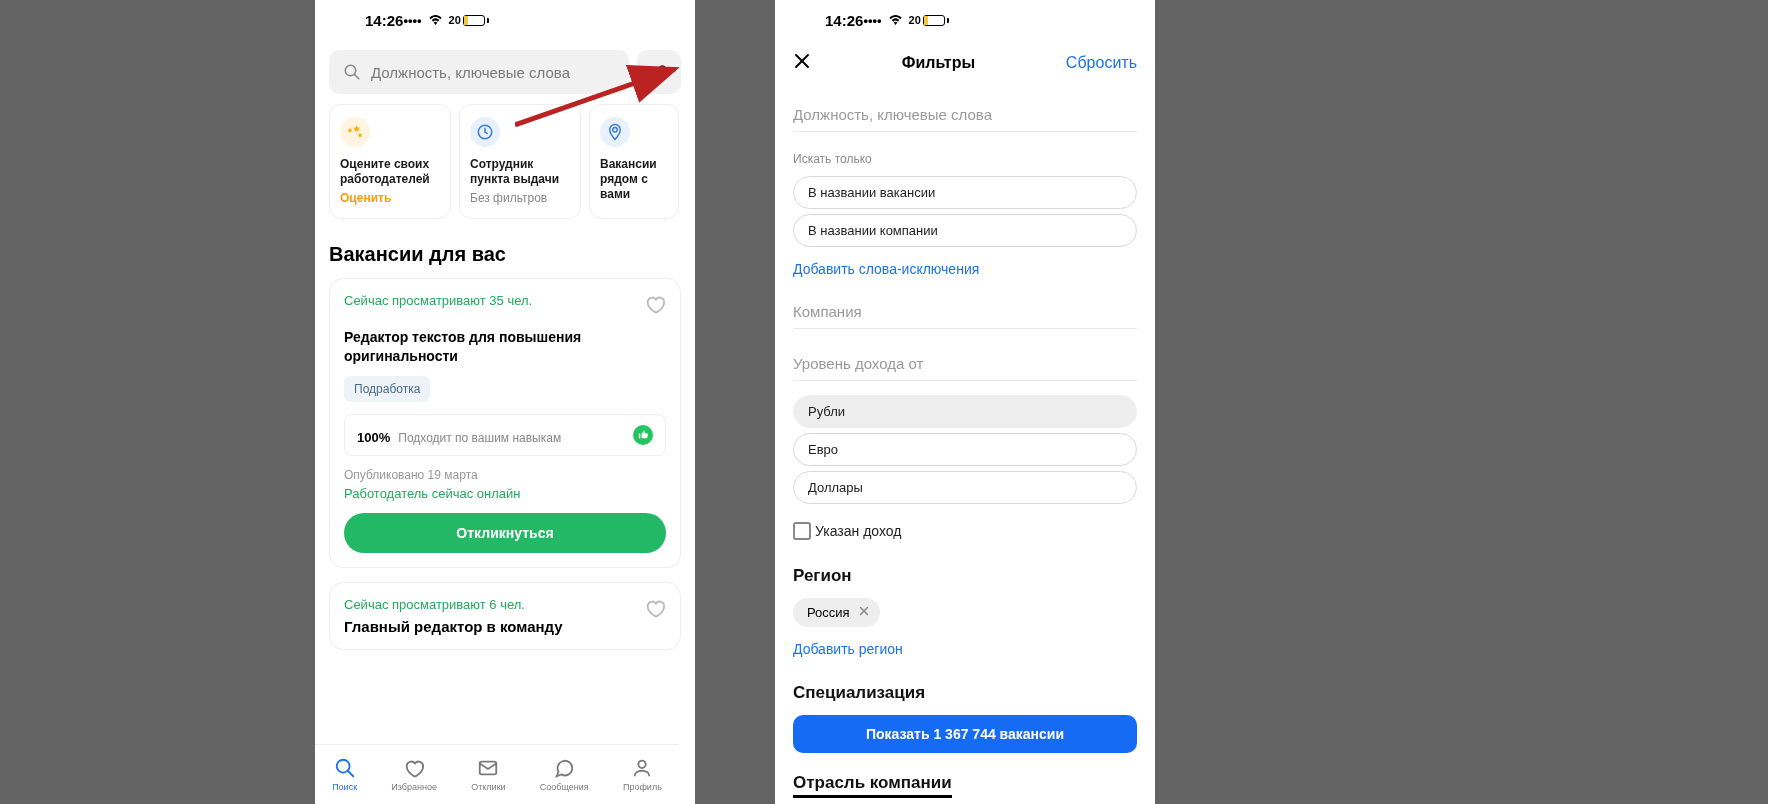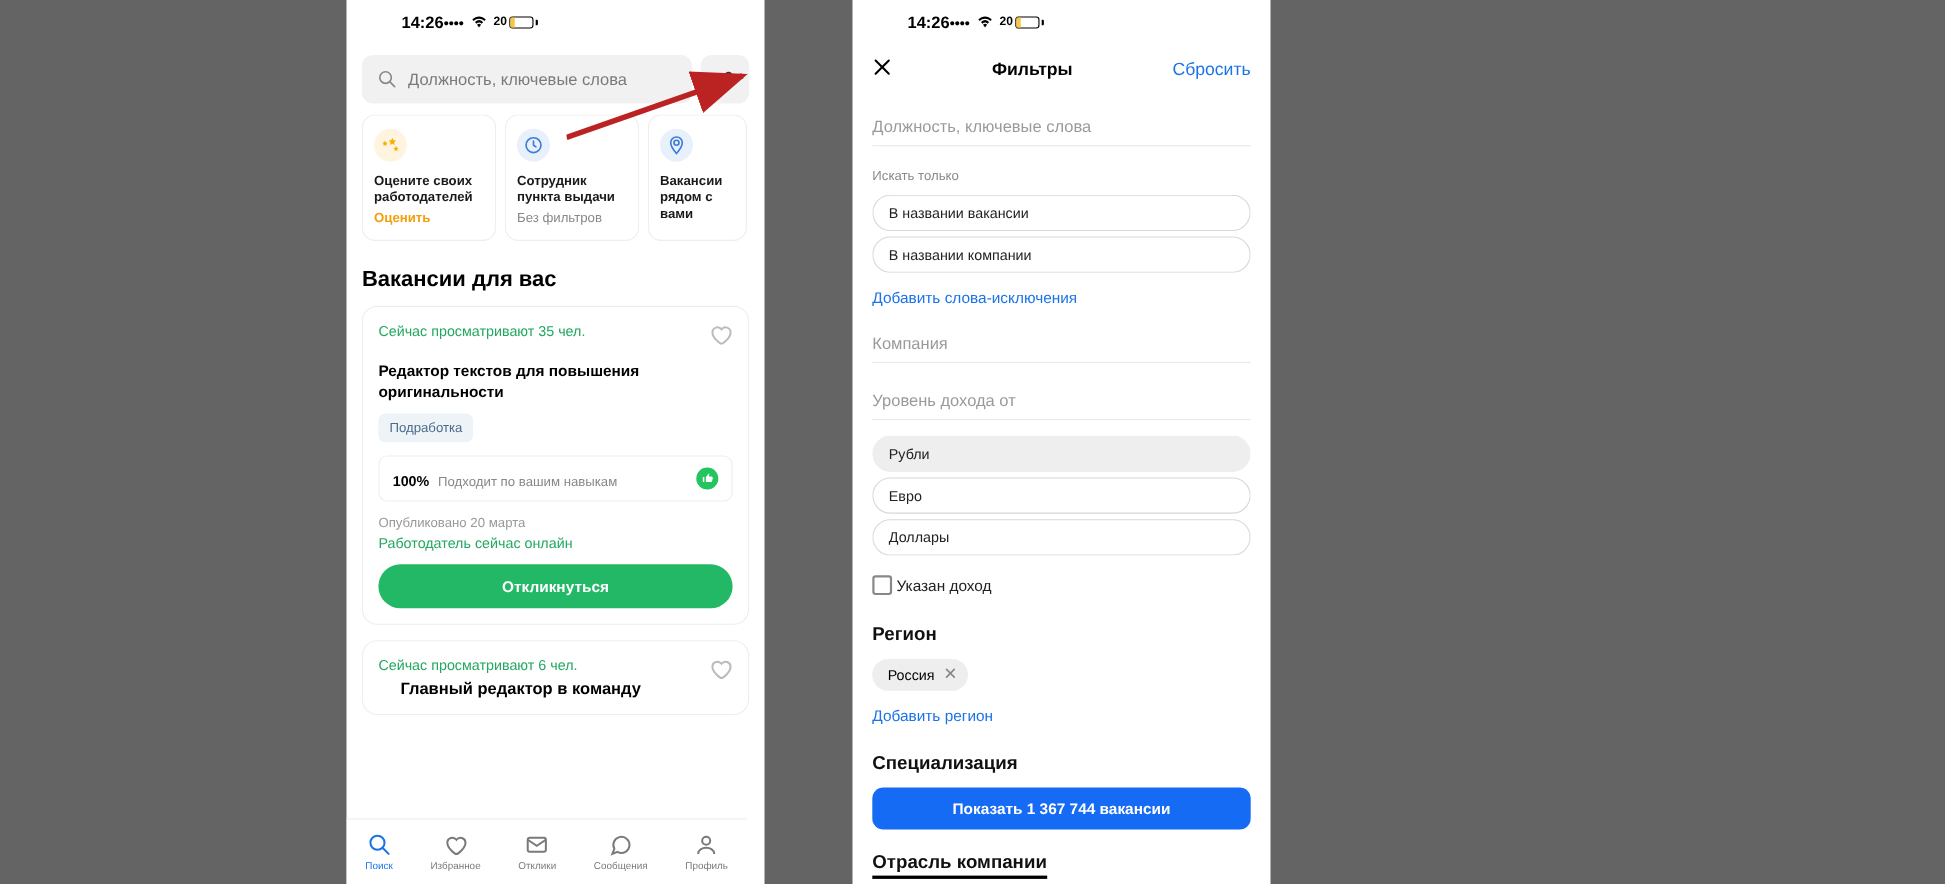--- a/index.html
+++ b/index.html
@@ -164,33 +164,33 @@
     <span class="tag">Подработка</span>
     <div class="skillbox">
       <span class="pct">100%</span>
       <span class="txt">Подходит по вашим навыкам</span>
       <span class="badge">
         <svg width="11" height="11" viewBox="0 0 24 24">
             <path d="M2 20h3V10H2v10zm19-9a2 2 0 00-2-2h-5l1-4V4a1 1 0 00-1-1l-6 7v10h10a2 2 0 002-1l2-7v-1z" fill="#fff"></path>
           </svg>
       </span>
     </div>
-    <div class="pub">Опубликовано 20 марта</div>
+    <div class="pub">Опубликовано 19 марта</div>
     <div class="online">Работодатель сейчас онлайн</div>
     <button class="apply-btn">Откликнуться</button>
   </div>
 
   <div class="vcard2">
     <div class="watching" style="color:#22a860; font-size:13px;">Сейчас просматривают 6 чел.</div>
     <div style="position:absolute; top:14px; right:14px;">
       <svg width="22" height="22" viewBox="0 0 24 24">
           <path d="M12 21s-8-5.3-8-11a5 5 0 019-3 5 5 0 019 3c0 5.7-8 11-8 11z" fill="none" stroke="#bbb" stroke-width="2"></path>
         </svg>
     </div>
-    <div class="vtitle" style="font-weight:600; font-size:15px; margin-top:6px;margin-left:20px;">Главный редактор в команду</div>
+    <div class="vtitle" style="font-weight:600; font-size:15px; margin-top:6px;">Главный редактор в команду</div>
   </div>
 
   <div class="tabbar">
     <div class="tab active">
       <svg viewBox="0 0 24 24">
           <circle cx="10" cy="10" r="7" fill="none" stroke="currentColor" stroke-width="2"></circle>
           <line x1="15" y1="15" x2="21" y2="21" stroke="currentColor" stroke-width="2" stroke-linecap="round"></line>
         </svg>
       <span>Поиск</span>
     </div>

